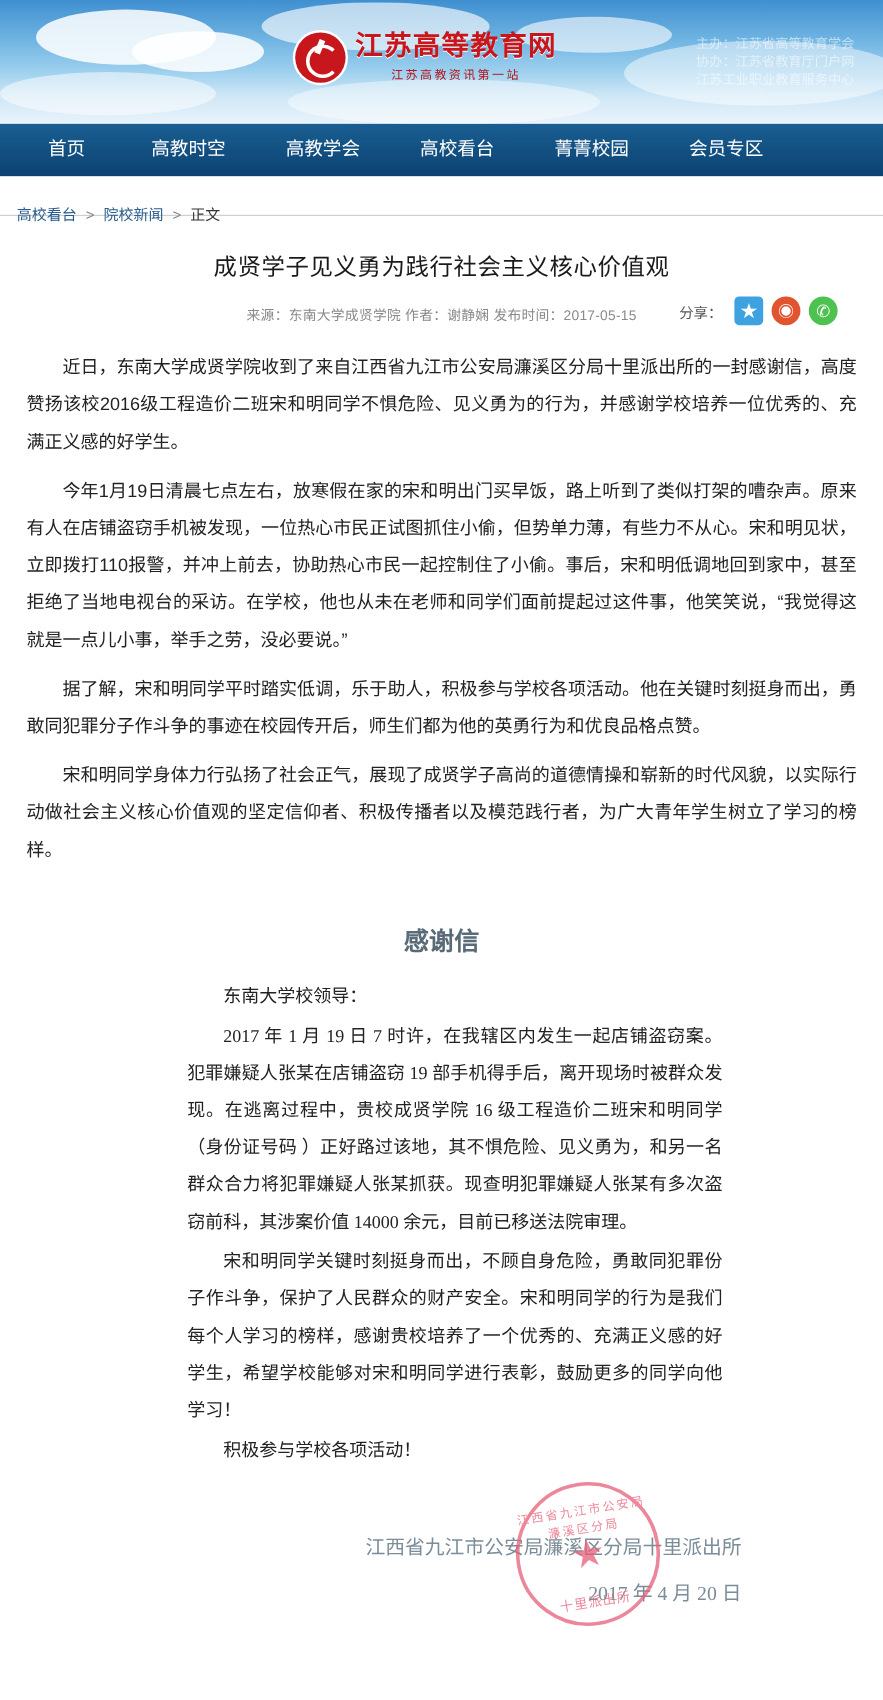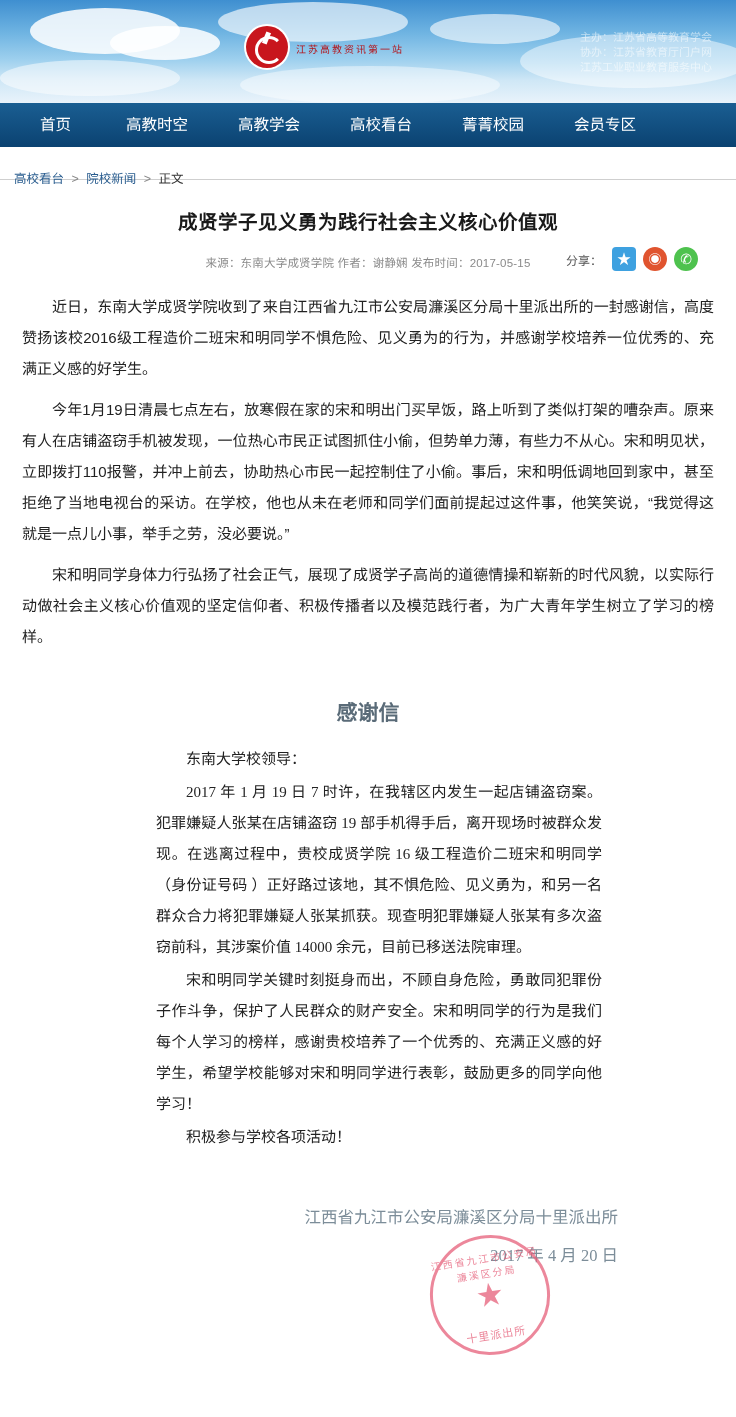--- a/index.html
+++ b/index.html
@@ -101,21 +101,21 @@
     padding: 16px 14px;
     background: #fff;
   }
   .crumb span { color: #2a5d8f; }
   .crumb .sep { color: #888; margin: 0 4px; }
   .crumb .cur { color: #333; }
 
   
   .art-title {
     text-align: center;
-    font-size: 19.5px; font-weight: bold; color: #1a1a1a;
+    font-size: 19.5px; font-weight: normal; color: #1a1a1a;
     margin: 26px 30px 14px 30px;
     letter-spacing: .5px;
   }
   .meta-row {
     display: flex; align-items: center; justify-content: center;
     position: relative;
     margin: 0 24px 4px 24px;
     height: 26px;
   }
   .meta-text {
@@ -211,20 +211,21 @@
     <div class="cloud c2"></div>
     <div class="cloud c3"></div>
     <div class="cloud c4"></div>
     <div class="cloud c5"></div>
     <div class="cloud c6"></div>
     <div class="cloud c7"></div>
 
     <div class="logo-wrap">
       <div class="logo-mark"></div>
       <div class="logo-text">
+        <div class="logo-main">江苏高等教育网</div>
         <div class="logo-sub">江苏高教资讯第一站</div>
       </div>
     </div>
 
     <div class="banner-right">
       <div>主办：江苏省高等教育学会</div>
       <div>协办：江苏省教育厅门户网</div>
       <div>江苏工业职业教育服务中心</div>
     </div>
   </div>
@@ -254,20 +255,21 @@
       <span class="share-label">分享：</span>
       <span class="sicon fav">★</span>
       <span class="sicon weibo">◉</span>
       <span class="sicon wechat">✆</span>
     </div>
   </div>
 
   <div class="content">
     <p>近日，东南大学成贤学院收到了来自江西省九江市公安局濂溪区分局十里派出所的一封感谢信，高度赞扬该校2016级工程造价二班宋和明同学不惧危险、见义勇为的行为，并感谢学校培养一位优秀的、充满正义感的好学生。</p>
     <p>今年1月19日清晨七点左右，放寒假在家的宋和明出门买早饭，路上听到了类似打架的嘈杂声。原来有人在店铺盗窃手机被发现，一位热心市民正试图抓住小偷，但势单力薄，有些力不从心。宋和明见状，立即拨打110报警，并冲上前去，协助热心市民一起控制住了小偷。事后，宋和明低调地回到家中，甚至拒绝了当地电视台的采访。在学校，他也从未在老师和同学们面前提起过这件事，他笑笑说，“我觉得这就是一点儿小事，举手之劳，没必要说。”</p>
+    <p>据了解，宋和明同学平时踏实低调，乐于助人，积极参与学校各项活动。他在关键时刻挺身而出，勇敢同犯罪分子作斗争的事迹在校园传开后，师生们都为他的英勇行为和优良品格点赞。</p>
     <p>宋和明同学身体力行弘扬了社会正气，展现了成贤学子高尚的道德情操和崭新的时代风貌，以实际行动做社会主义核心价值观的坚定信仰者、积极传播者以及模范践行者，为广大青年学生树立了学习的榜样。</p>
 
     <div class="letter">
       <div class="letter-title">感谢信</div>
       <div class="letter-body">
         <p>东南大学校领导：</p>
         <p class="ind">2017 年 1 月 19 日 7 时许，在我辖区内发生一起店铺盗窃案。犯罪嫌疑人张某在店铺盗窃 19 部手机得手后，离开现场时被群众发现。在逃离过程中，贵校成贤学院 16 级工程造价二班宋和明同学（身份证号码                    ）正好路过该地，其不惧危险、见义勇为，和另一名群众合力将犯罪嫌疑人张某抓获。现查明犯罪嫌疑人张某有多次盗窃前科，其涉案价值 14000 余元，目前已移送法院审理。</p>
         <p class="ind">宋和明同学关键时刻挺身而出，不顾自身危险，勇敢同犯罪份子作斗争，保护了人民群众的财产安全。宋和明同学的行为是我们每个人学习的榜样，感谢贵校培养了一个优秀的、充满正义感的好学生，希望学校能够对宋和明同学进行表彰，鼓励更多的同学向他学习！</p>
         <p class="ind">积极参与学校各项活动！</p>
       </div>

